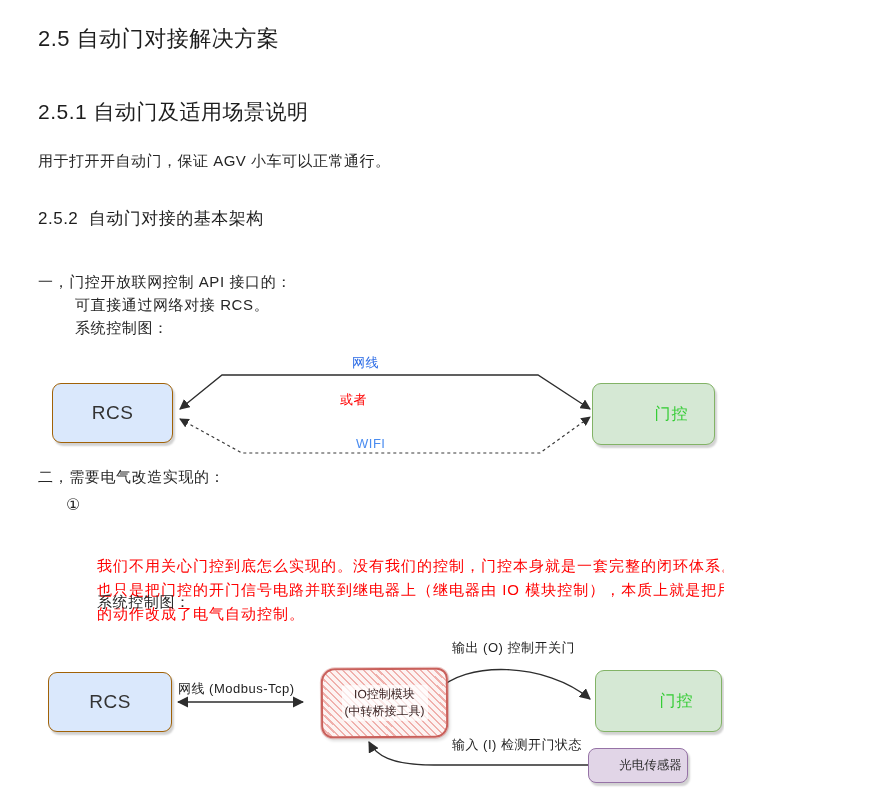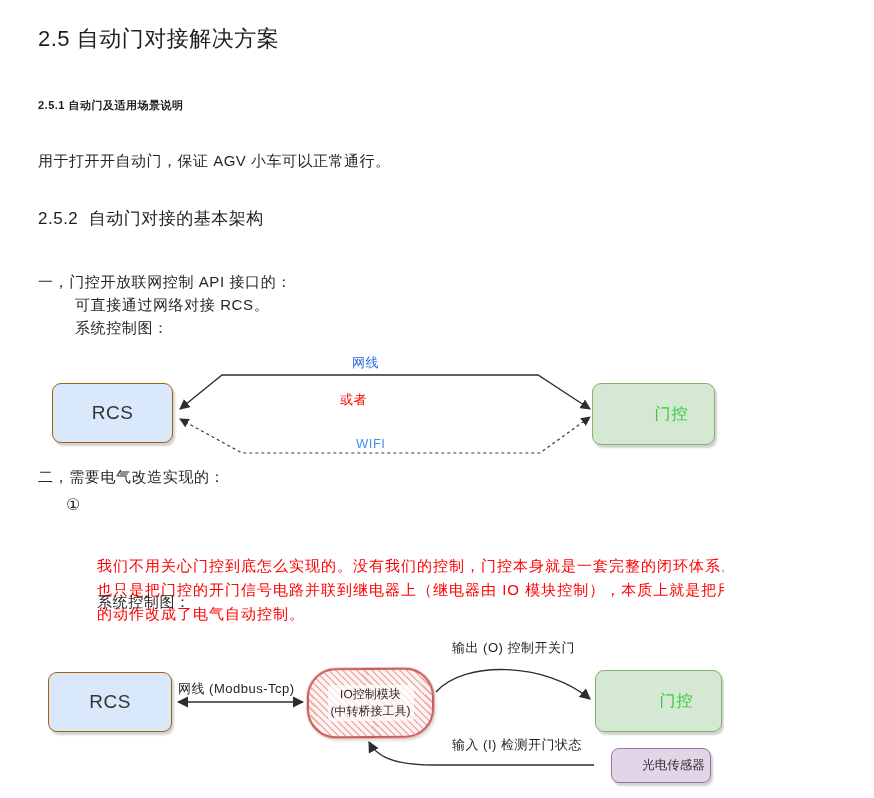--- a/index.html
+++ b/index.html
@@ -2,21 +2,21 @@
 <html><head>
 <meta charset="utf-8">
 <style>
   html,body{margin:0;padding:0;background:#fff;}
   .page{
     position:relative;width:724px;height:798px;background:#ffffff;overflow:hidden;
     font-family:"Liberation Sans","DejaVu Sans",sans-serif;color:#262626;
   }
   .abs{position:absolute;}
   .h1{left:38px;top:24px;font-size:22px;font-weight:400;color:#1d1d1d;white-space:pre;letter-spacing:.5px;}
-  .h2a{left:38px;top:98px;font-size:11px;font-weight:700;color:#1d1d1d;white-space:pre;letter-spacing:.5px;}
+  .h2a{left:38px;top:98px;font-size:21px;font-weight:400;color:#1d1d1d;white-space:pre;letter-spacing:.5px;}
   .body1{left:38px;top:152px;font-size:15px;letter-spacing:.5px;white-space:pre;}
   .h2b{left:38px;top:207px;font-size:17px;font-weight:400;color:#1d1d1d;white-space:pre;letter-spacing:.5px;}
   .t1{left:38px;top:273px;font-size:15px;letter-spacing:.6px;white-space:pre;}
   .t1l1{left:75px;top:296px;font-size:15px;letter-spacing:.6px;white-space:pre;}
   .t1l2{left:75px;top:319px;font-size:15px;letter-spacing:.6px;white-space:pre;}
   .t2{left:38px;top:468px;font-size:15px;letter-spacing:.6px;white-space:pre;}
   .itemmark{left:66px;top:495px;font-size:16px;}
   .itemtext{left:98px;top:496px;font-size:15px;letter-spacing:1.1px;white-space:nowrap;}
   .rednote{left:97px;top:518px;width:760px;font-size:15px;line-height:24px;letter-spacing:1px;color:#ff0000;white-space:pre-line;margin-top:36px;}
   .t2l2{left:97px;top:593px;font-size:15px;letter-spacing:.6px;white-space:pre;}
@@ -37,23 +37,23 @@
     background:repeating-linear-gradient(45deg,#f0b0ac 0px,#f0b0ac 1.5px,#fdf3f2 1.5px,#fdf3f2 5px);
     border:2px solid #c9605b;border-radius:14px 11px 13px 12px;
     box-shadow:0 0 0 1px rgba(201,96,91,.35),2px 3px 3px rgba(0,0,0,.12);
     color:#3b2424;font-size:12px;line-height:1.4;transform:rotate(-.4deg);
   }
   .node-io .iotext{background:rgba(255,255,255,.72);padding:1px 3px;border-radius:3px;}
 
   .d1 .rcs{left:52px;top:30px;width:121px;height:60px;}
   .d1 .door{left:592px;top:30px;width:123px;height:62px;}
   .d2 .rcs{left:48px;top:42px;width:124px;height:60px;}
-  .d2 .io{left:307px;top:38px;width:127px;height:70px;border-radius:29px;}
+  .d2 .io{left:321px;top:38px;width:127px;height:70px;}
   .d2 .door{left:595px;top:40px;width:127px;height:62px;}
-  .d2 .sensor{left:611px;top:118px;width:100px;height:35px;padding-left:25px;}
+  .d2 .sensor{left:588px;top:118px;width:100px;height:35px;padding-left:25px;}
 
   .lbl{position:absolute;font-size:13px;white-space:pre;letter-spacing:.5px;}
   .lbl-net1{left:352px;top:1px;color:#2b6be6;}
   .lbl-or{left:340px;top:38px;color:#ff0000;}
   .lbl-wifi{left:356px;top:83px;color:#4a8cf0;}
   .lbl-modbus{left:178px;top:50px;color:#1f1f1f;}
   .lbl-out{left:452px;top:9px;color:#1f1f1f;}
   .lbl-in{left:452px;top:106px;color:#1f1f1f;}
 </style>
 </head>

